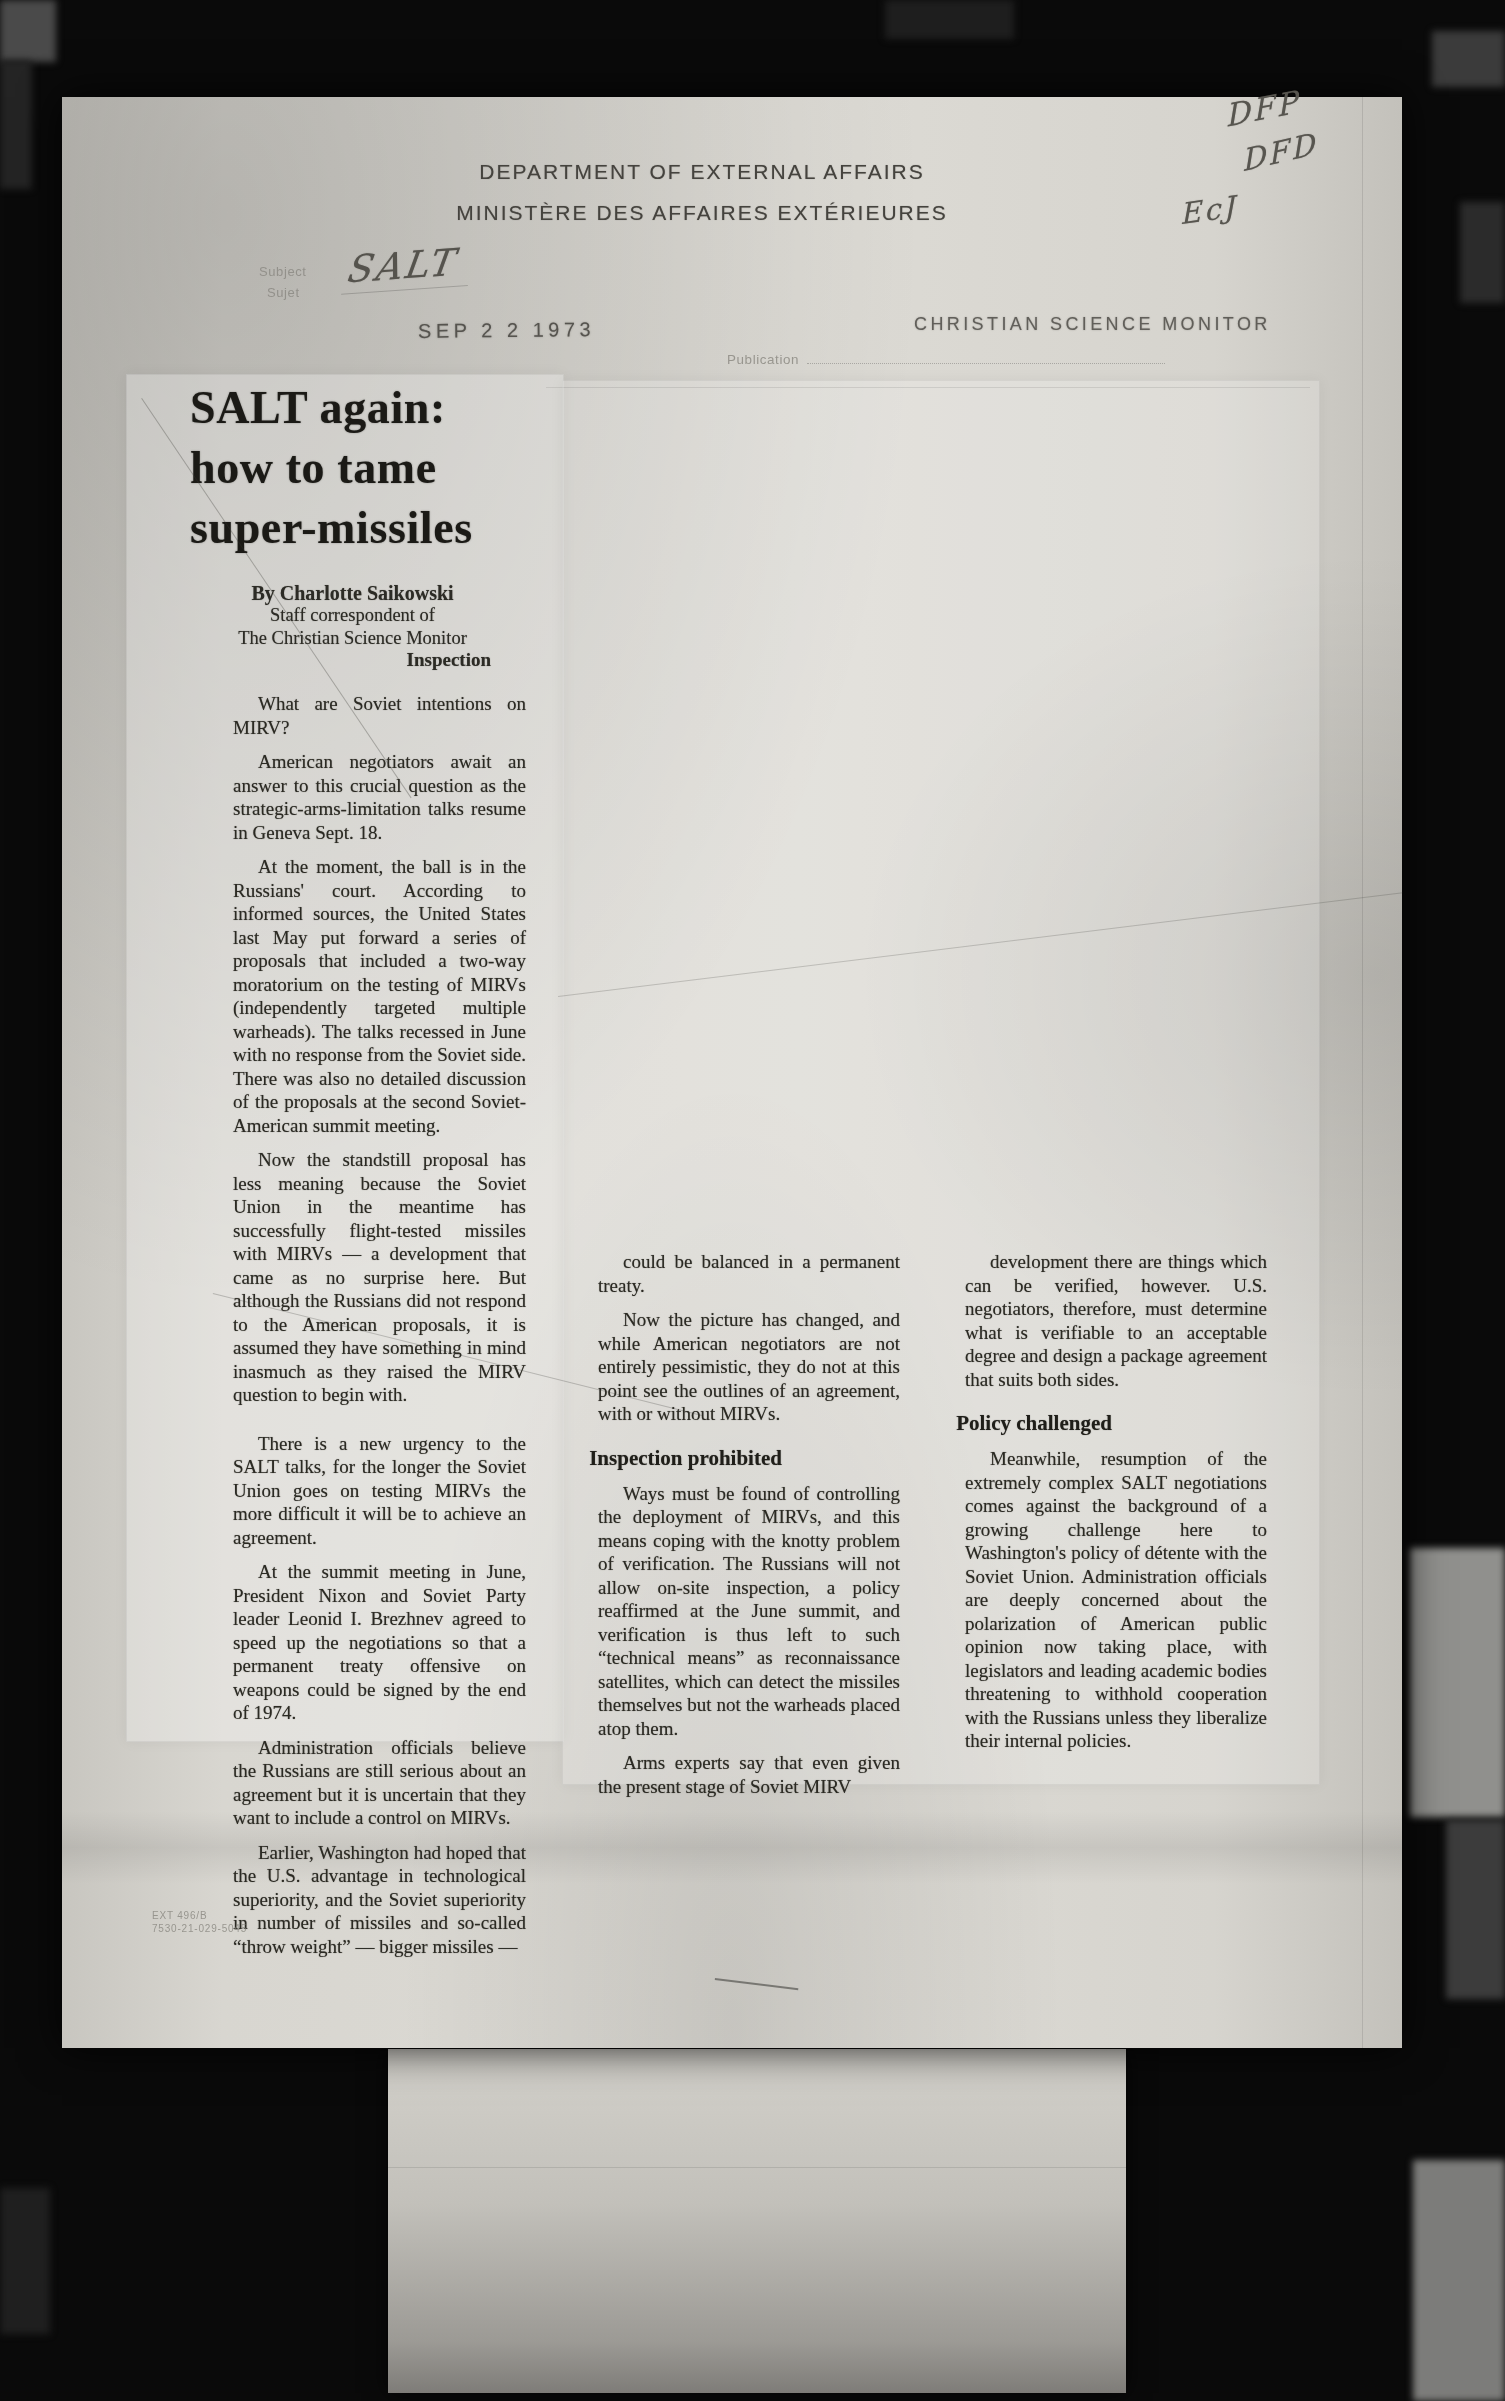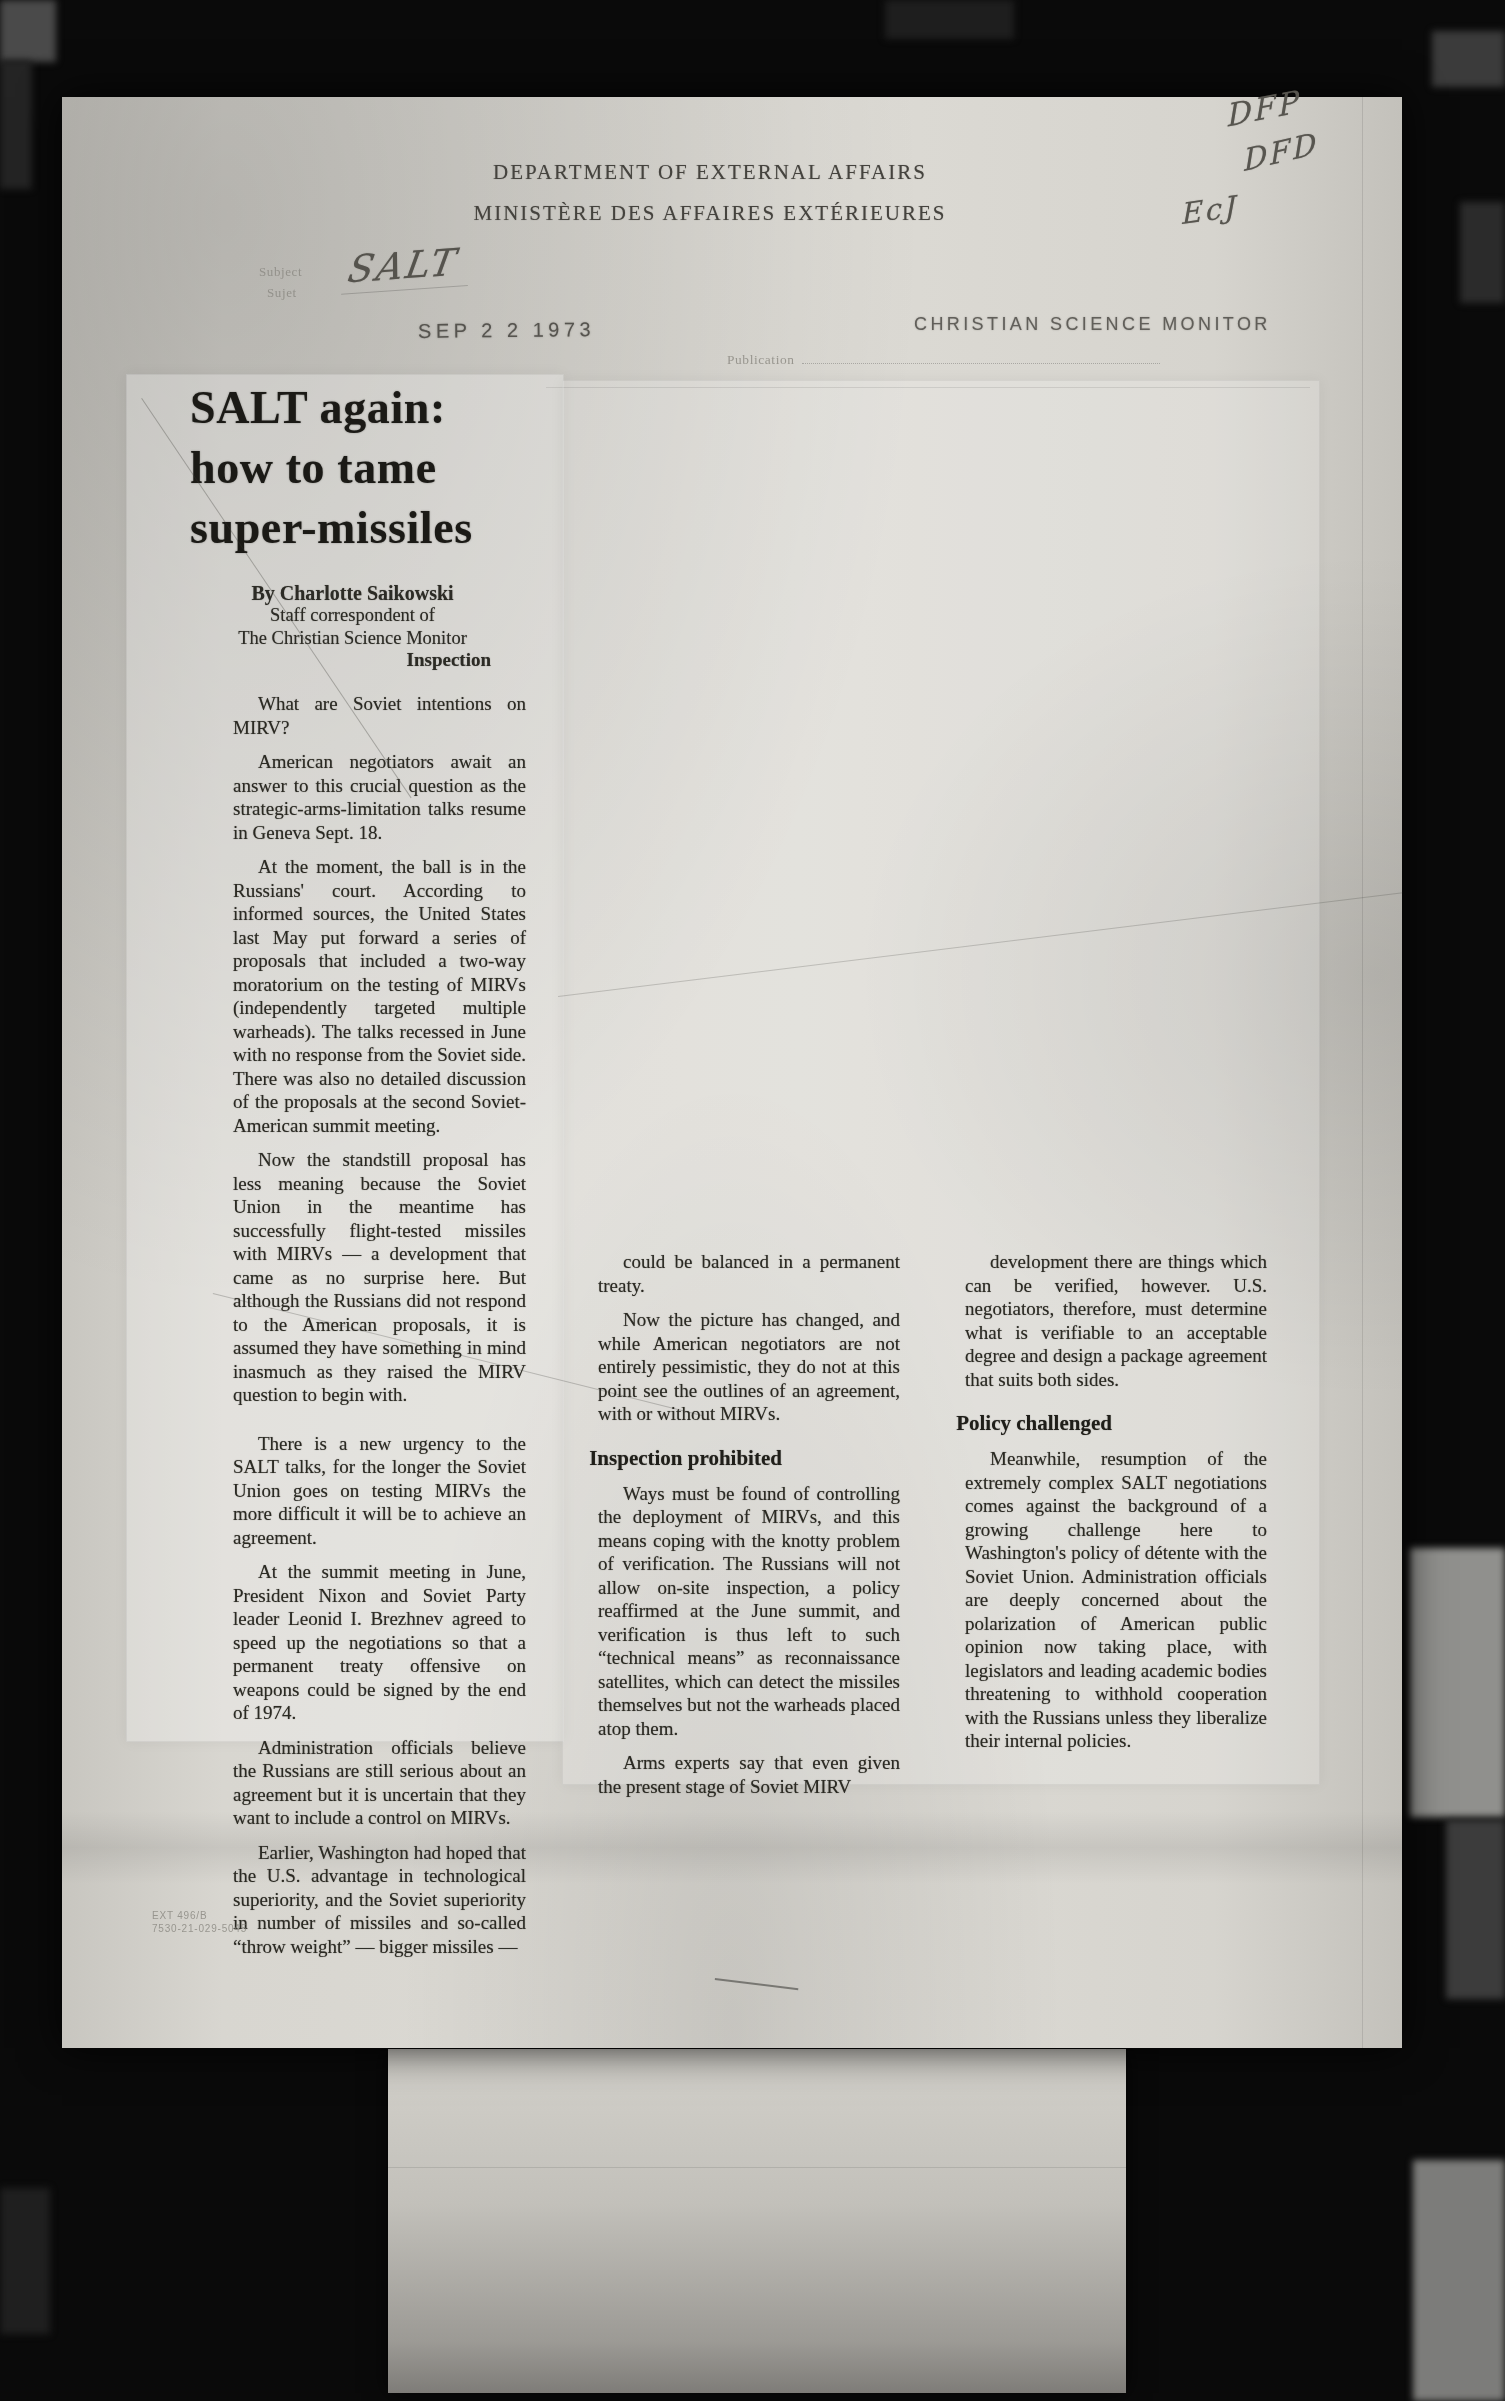--- a/index.html
+++ b/index.html
@@ -36,27 +36,27 @@
 
   
   .tab{
     position:absolute;left:388px;top:2049px;width:738px;height:344px;z-index:1;
     background:linear-gradient(#d3d1cb,#c2c0ba 45%,#9c9a95 85%,#7e7c78);
     box-shadow:0 0 22.4px rgba(0,0,0,0.7);
   }
   .tab-crease{position:absolute;left:0;top:118px;width:100%;height:1.1px;background:rgba(0,0,0,0.10);}
 
   
-  .dept{position:absolute;left:298px;width:700px;text-align:center;
-    font-family:Liberation Serif, serif;color:#45433e;
+  .dept{position:absolute;left:290px;width:700px;text-align:center;
+    font-family:Liberation Sans, sans-serif;color:#45433e;
     font-size:21px;letter-spacing:2px;text-shadow:0 0 1.1px rgba(69,67,62,0.45);}
   .dept-en{top:63px;}
   .dept-fr{top:104px;}
 
-  .small-label{position:absolute;font-family:Liberation Serif, serif;
+  .small-label{position:absolute;font-family:Liberation Sans, sans-serif;
     color:#93918b;font-size:13px;letter-spacing:0.6px;}
   .lbl-subject{left:197px;top:167px;}
   .lbl-sujet{left:205px;top:188px;}
   .lbl-publication{left:665px;top:255px;color:#98968f;font-size:13.4px;}
   .dotline{display:inline-block;width:358px;border-bottom:1.1px dotted rgba(0,0,0,0.22);
     vertical-align:baseline;margin-left:7.8px;height:11.2px;}
 
   .handwriting{position:absolute;font-family:"DejaVu Serif",serif;font-style:italic;
     color:#57554f;letter-spacing:2.8px;text-shadow:0 0 1.1px rgba(60,58,52,0.4);}
   .hw-1{left:1165px;top:-6.7px;font-size:31px;transform:rotate(-11deg) skewX(-10deg);}

